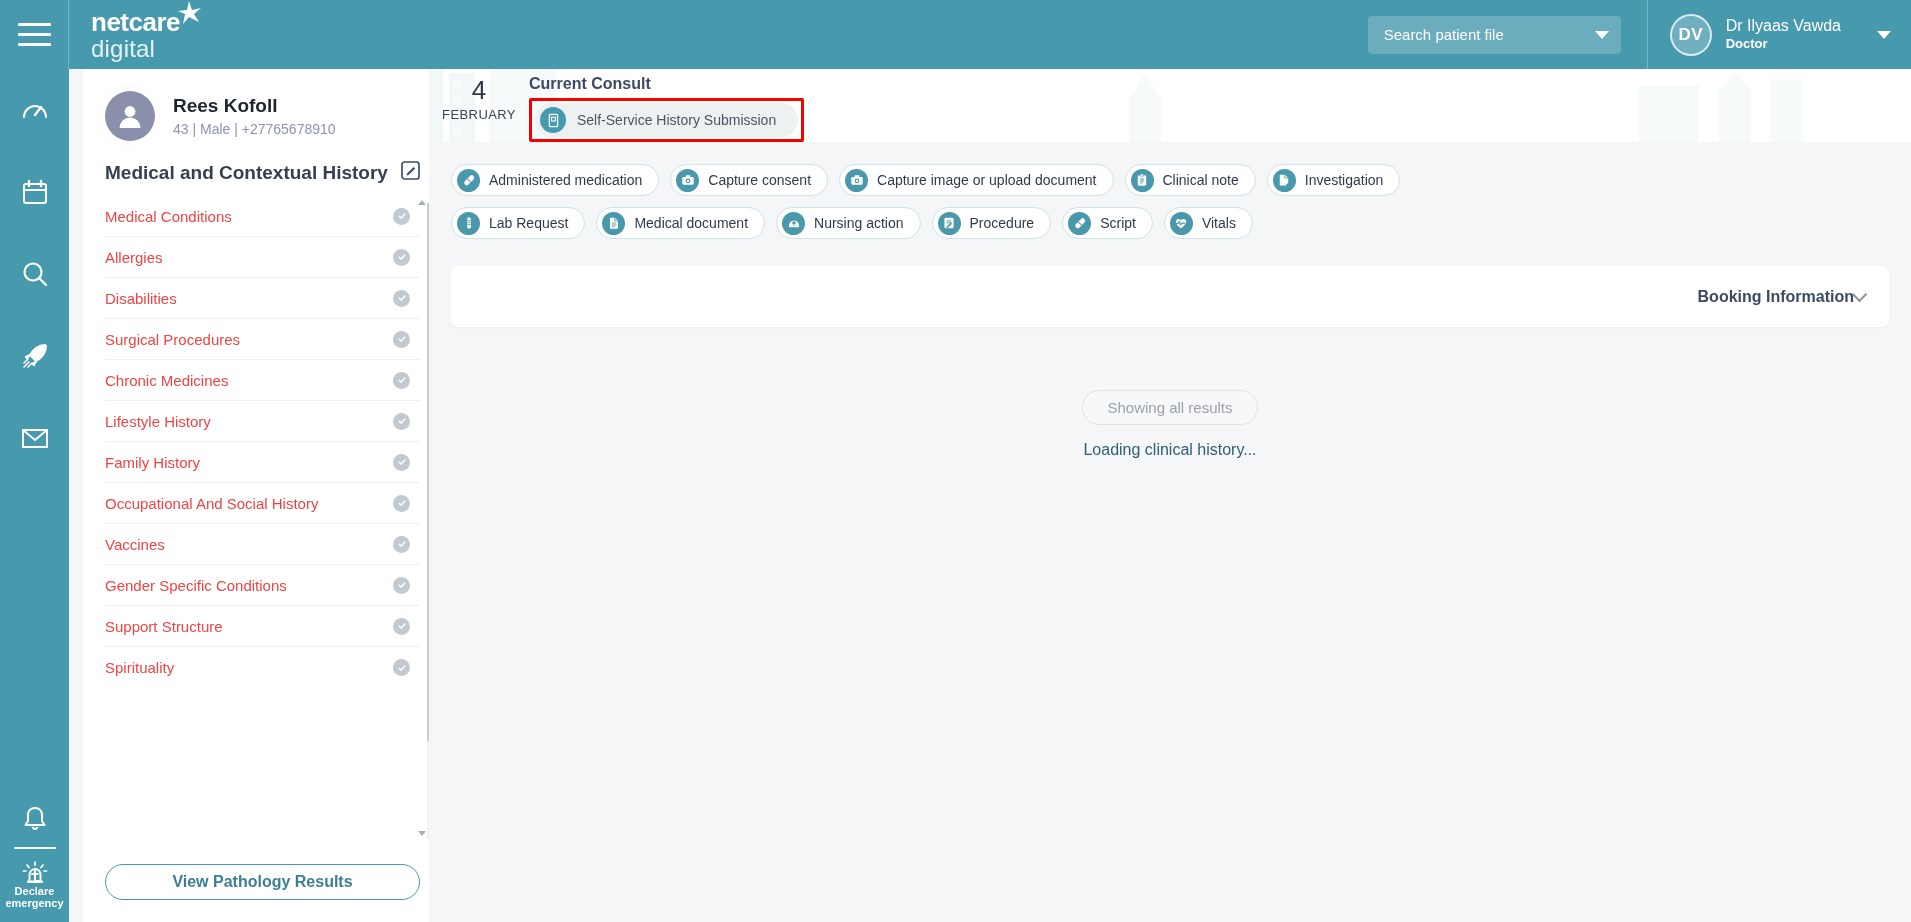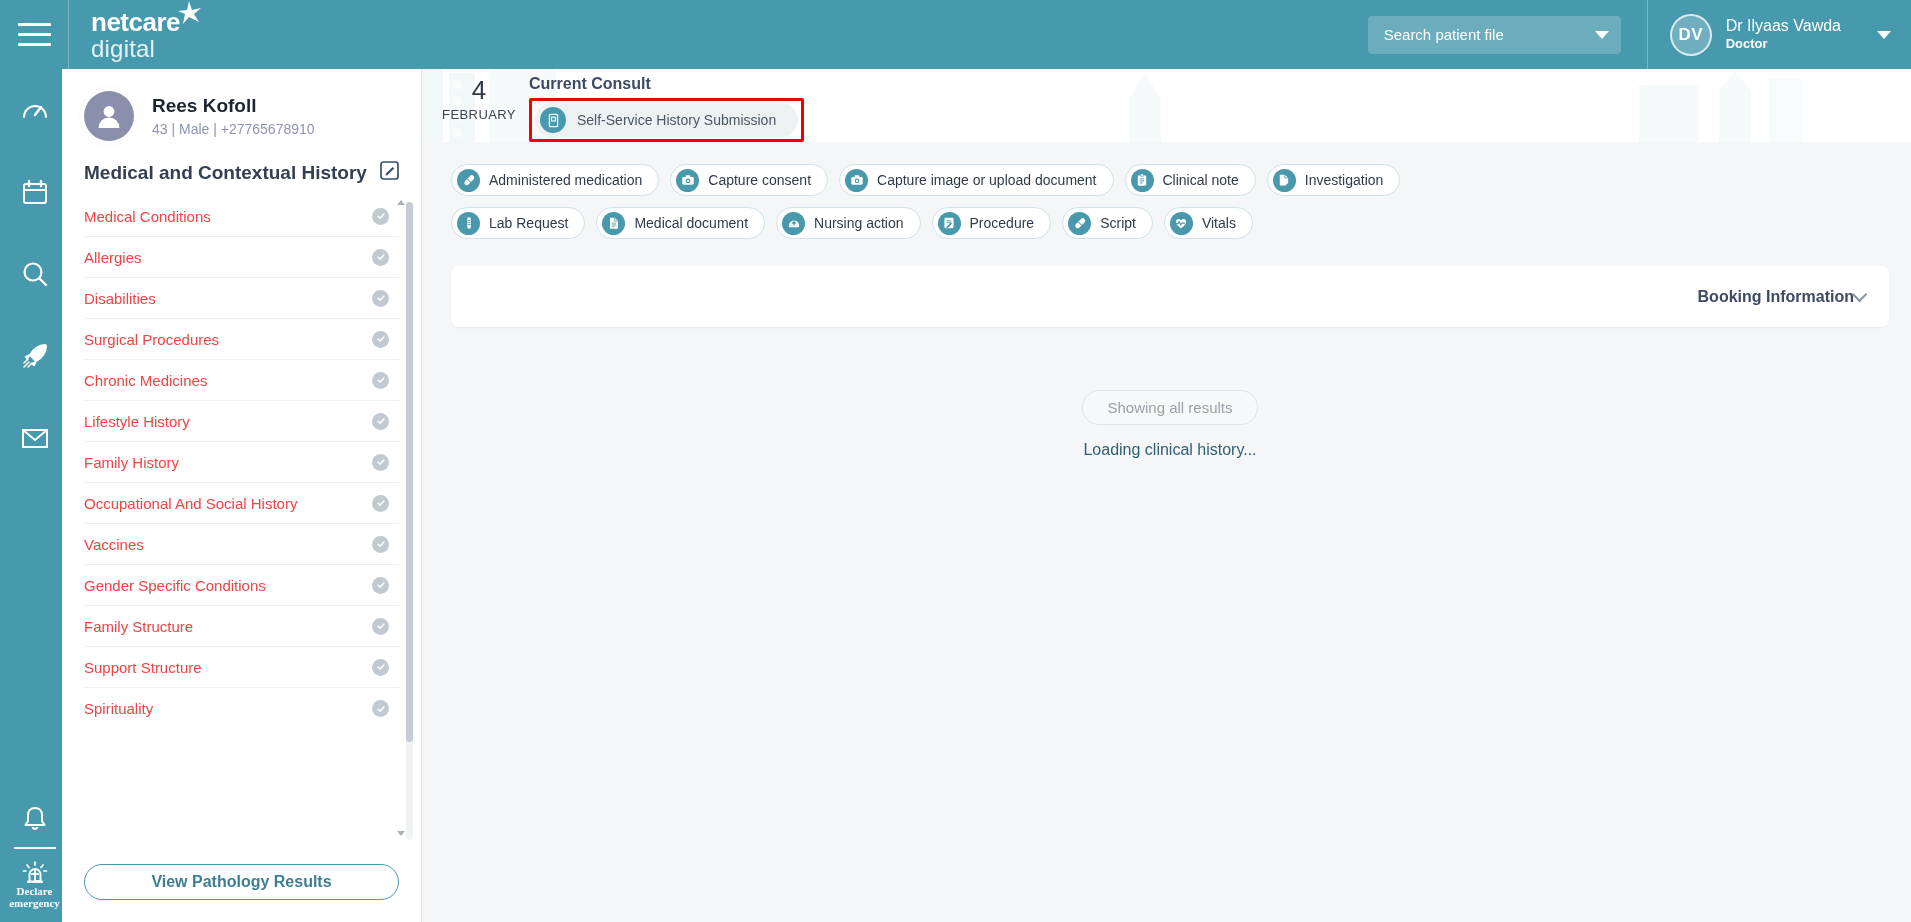--- a/index.html
+++ b/index.html
@@ -55,26 +55,26 @@
     background: #4799ad; display: flex; flex-direction: column; align-items: center;
   }
   .rail-icon { width: 69px; height: 82px; display: flex; align-items: center; justify-content: center; cursor: pointer; }
   .rail-icon svg { stroke: #fff; fill: none; stroke-width: 2; }
   .rail-spacer { flex: 1; }
   .rail-bell { width: 69px; height: 56px; display: flex; align-items: center; justify-content: center; cursor: pointer; }
   .rail-hr { width: 42px; height: 2px; background: #fff; opacity: .95; }
   .rail-emg {
     width: 69px; padding: 10px 8px 12px; display: flex; flex-direction: column;
     align-items: center; cursor: pointer; color: #fff;
-    font-size: 11px; font-weight: 700; line-height: 1.15; text-align: center; font-family: Liberation Serif, serif;
+    font-size: 11px; font-weight: 700; line-height: 1.15; text-align: center;
   }
 
   
   .sidebar {
-    position: absolute; left: 62px; top: 69px; width: 360px; height: 853px;
+    position: absolute; left: 83px; top: 69px; width: 360px; height: 853px;
     background: #fff; border-right: 1px solid #e3e7ea; display: flex; flex-direction: column;
   }
   .patient-head { display: flex; align-items: center; padding: 22px 20px 20px 22px; }
   .p-avatar {
     width: 50px; height: 50px; border-radius: 50%; background: #8a8fab;
     display: flex; align-items: center; justify-content: center;
     box-shadow: 0 0 0 4px #fff, 0 0 7px rgba(0,0,0,.14);
   }
   .p-info { margin-left: 18px; }
   .p-name { font-size: 19px; font-weight: 700; color: #1c2430; line-height: 1.2; }
@@ -351,28 +351,20 @@
           <div class="hist-row">
             <span class="hist-label">Vaccines</span>
             <span class="check-circle">
               <svg width="10" height="10" viewBox="0 0 10 10">
                 <path d="M2.2 5.2 4.2 7.1 7.9 3.1" stroke="#fff" stroke-width="1.5" fill="none" stroke-linecap="round" stroke-linejoin="round"></path>
               </svg>
             </span>
           </div>
           <div class="hist-row">
             <span class="hist-label">Gender Specific Conditions</span>
-            <span class="check-circle">
-              <svg width="10" height="10" viewBox="0 0 10 10">
-                <path d="M2.2 5.2 4.2 7.1 7.9 3.1" stroke="#fff" stroke-width="1.5" fill="none" stroke-linecap="round" stroke-linejoin="round"></path>
-              </svg>
-            </span>
-          </div>
-          <div class="hist-row">
-            <span class="hist-label">Family Structure</span>
             <span class="check-circle">
               <svg width="10" height="10" viewBox="0 0 10 10">
                 <path d="M2.2 5.2 4.2 7.1 7.9 3.1" stroke="#fff" stroke-width="1.5" fill="none" stroke-linecap="round" stroke-linejoin="round"></path>
               </svg>
             </span>
           </div>
           <div class="hist-row">
             <span class="hist-label">Support Structure</span>
             <span class="check-circle">
               <svg width="10" height="10" viewBox="0 0 10 10">

